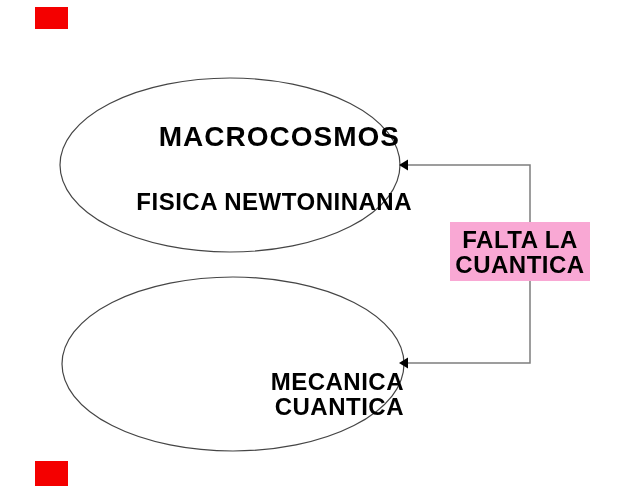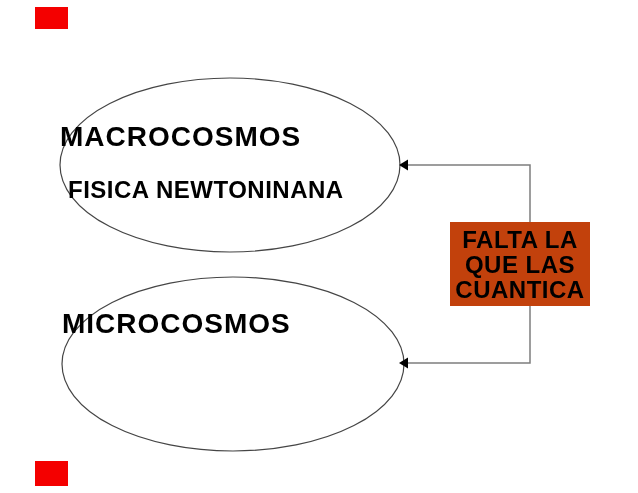--- a/index.html
+++ b/index.html
@@ -19,44 +19,44 @@
   }
   .red-bar {
     position: absolute;
     background: #f40000;
   }
   .red-bar.top { left: 35px; top: 7px; width: 33px; height: 22px; }
   .red-bar.bottom { left: 35px; top: 461px; width: 33px; height: 25px; }
   .label {
     position: absolute;
     font-weight: bold;
-    text-align: left;
+    text-align: right;
     line-height: 1;
     white-space: nowrap;
   }
   .ellipse-title {
     font-size: 28px;
     letter-spacing: 1px;
   }
   .ellipse-subtitle {
     font-size: 24px;
     letter-spacing: 0.5px;
   }
   #macro-title    { left: 60px;  top: 123px; width: 340px; }
-  #macro-subtitle { left: 68px;  top: 178px; width: 344px; }
+  #macro-subtitle { left: 68px;  top: 190px; width: 344px; }
   #micro-title    { left: 62px;  top: 310px; width: 342px; }
   #micro-subtitle { left: 62px;  top: 369px; width: 342px; line-height: 25px; }
   #micro-subtitle div { white-space: nowrap; }
   .connector-label {
     position: absolute;
     left: 450px;
     top: 222px;
     width: 140px;
     padding: 5px 0 4px 0;
-    background: #c2410c;
+    background: #f9a8d4;
     font-weight: bold;
     font-size: 24px;
     line-height: 25px;
     text-align: center;
     letter-spacing: 0.5px;
   }
 </style>
 </head>
 <body>
 
@@ -69,21 +69,23 @@
     <ellipse cx="230" cy="165" rx="170" ry="87" fill="#ffffff" stroke="#454545" stroke-width="1.2"></ellipse>
     <ellipse cx="233" cy="364" rx="171" ry="87" fill="#ffffff" stroke="#454545" stroke-width="1.2"></ellipse>
     <polyline points="404,165 530,165 530,363 404,363" fill="none" stroke="#7d7d7d" stroke-width="1.5"></polyline>
     <polygon points="399,165 408,159.5 408,170.5" fill="#000000"></polygon>
     <polygon points="399,363 408,357.5 408,368.5" fill="#000000"></polygon>
   </svg>
 
   <div id="macro-title" class="label ellipse-title">MACROCOSMOS</div>
   <div id="macro-subtitle" class="label ellipse-subtitle">FISICA NEWTONINANA</div>
 
-  <div id="micro-title" class="label ellipse-title">MICROCOSMOS</div>
+  <div id="micro-subtitle" class="label ellipse-subtitle">
+    <div>MECANICA</div>
+    <div>CUANTICA</div>
+  </div>
 
   <div class="connector-label">
     <div>FALTA LA</div>
-    <div>QUE LAS</div>
     <div>CUANTICA</div>
   </div>
 
 </div>
 
 </body></html>

